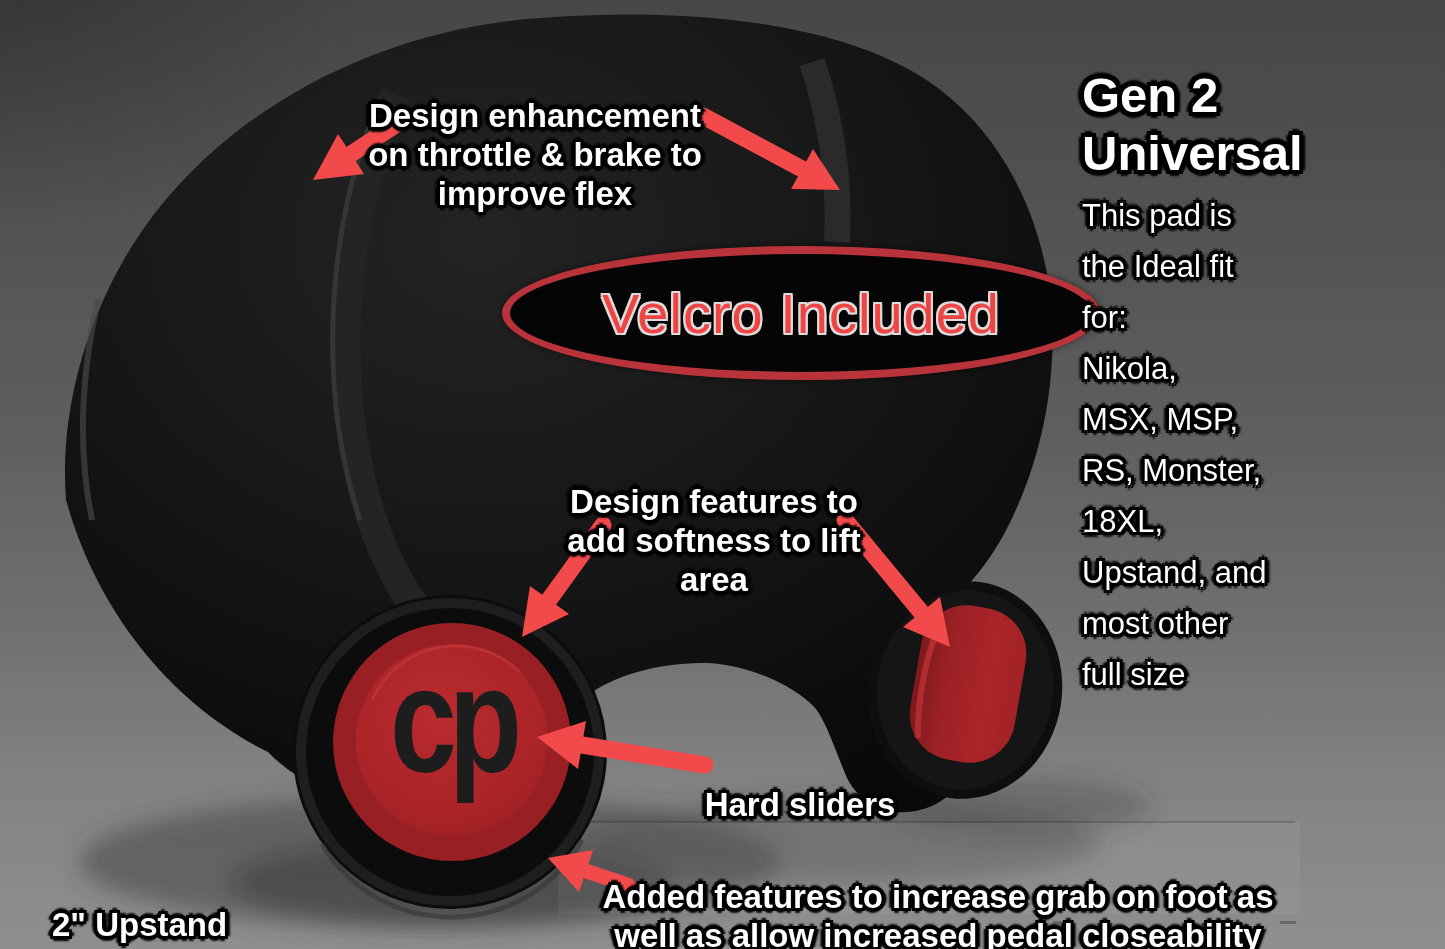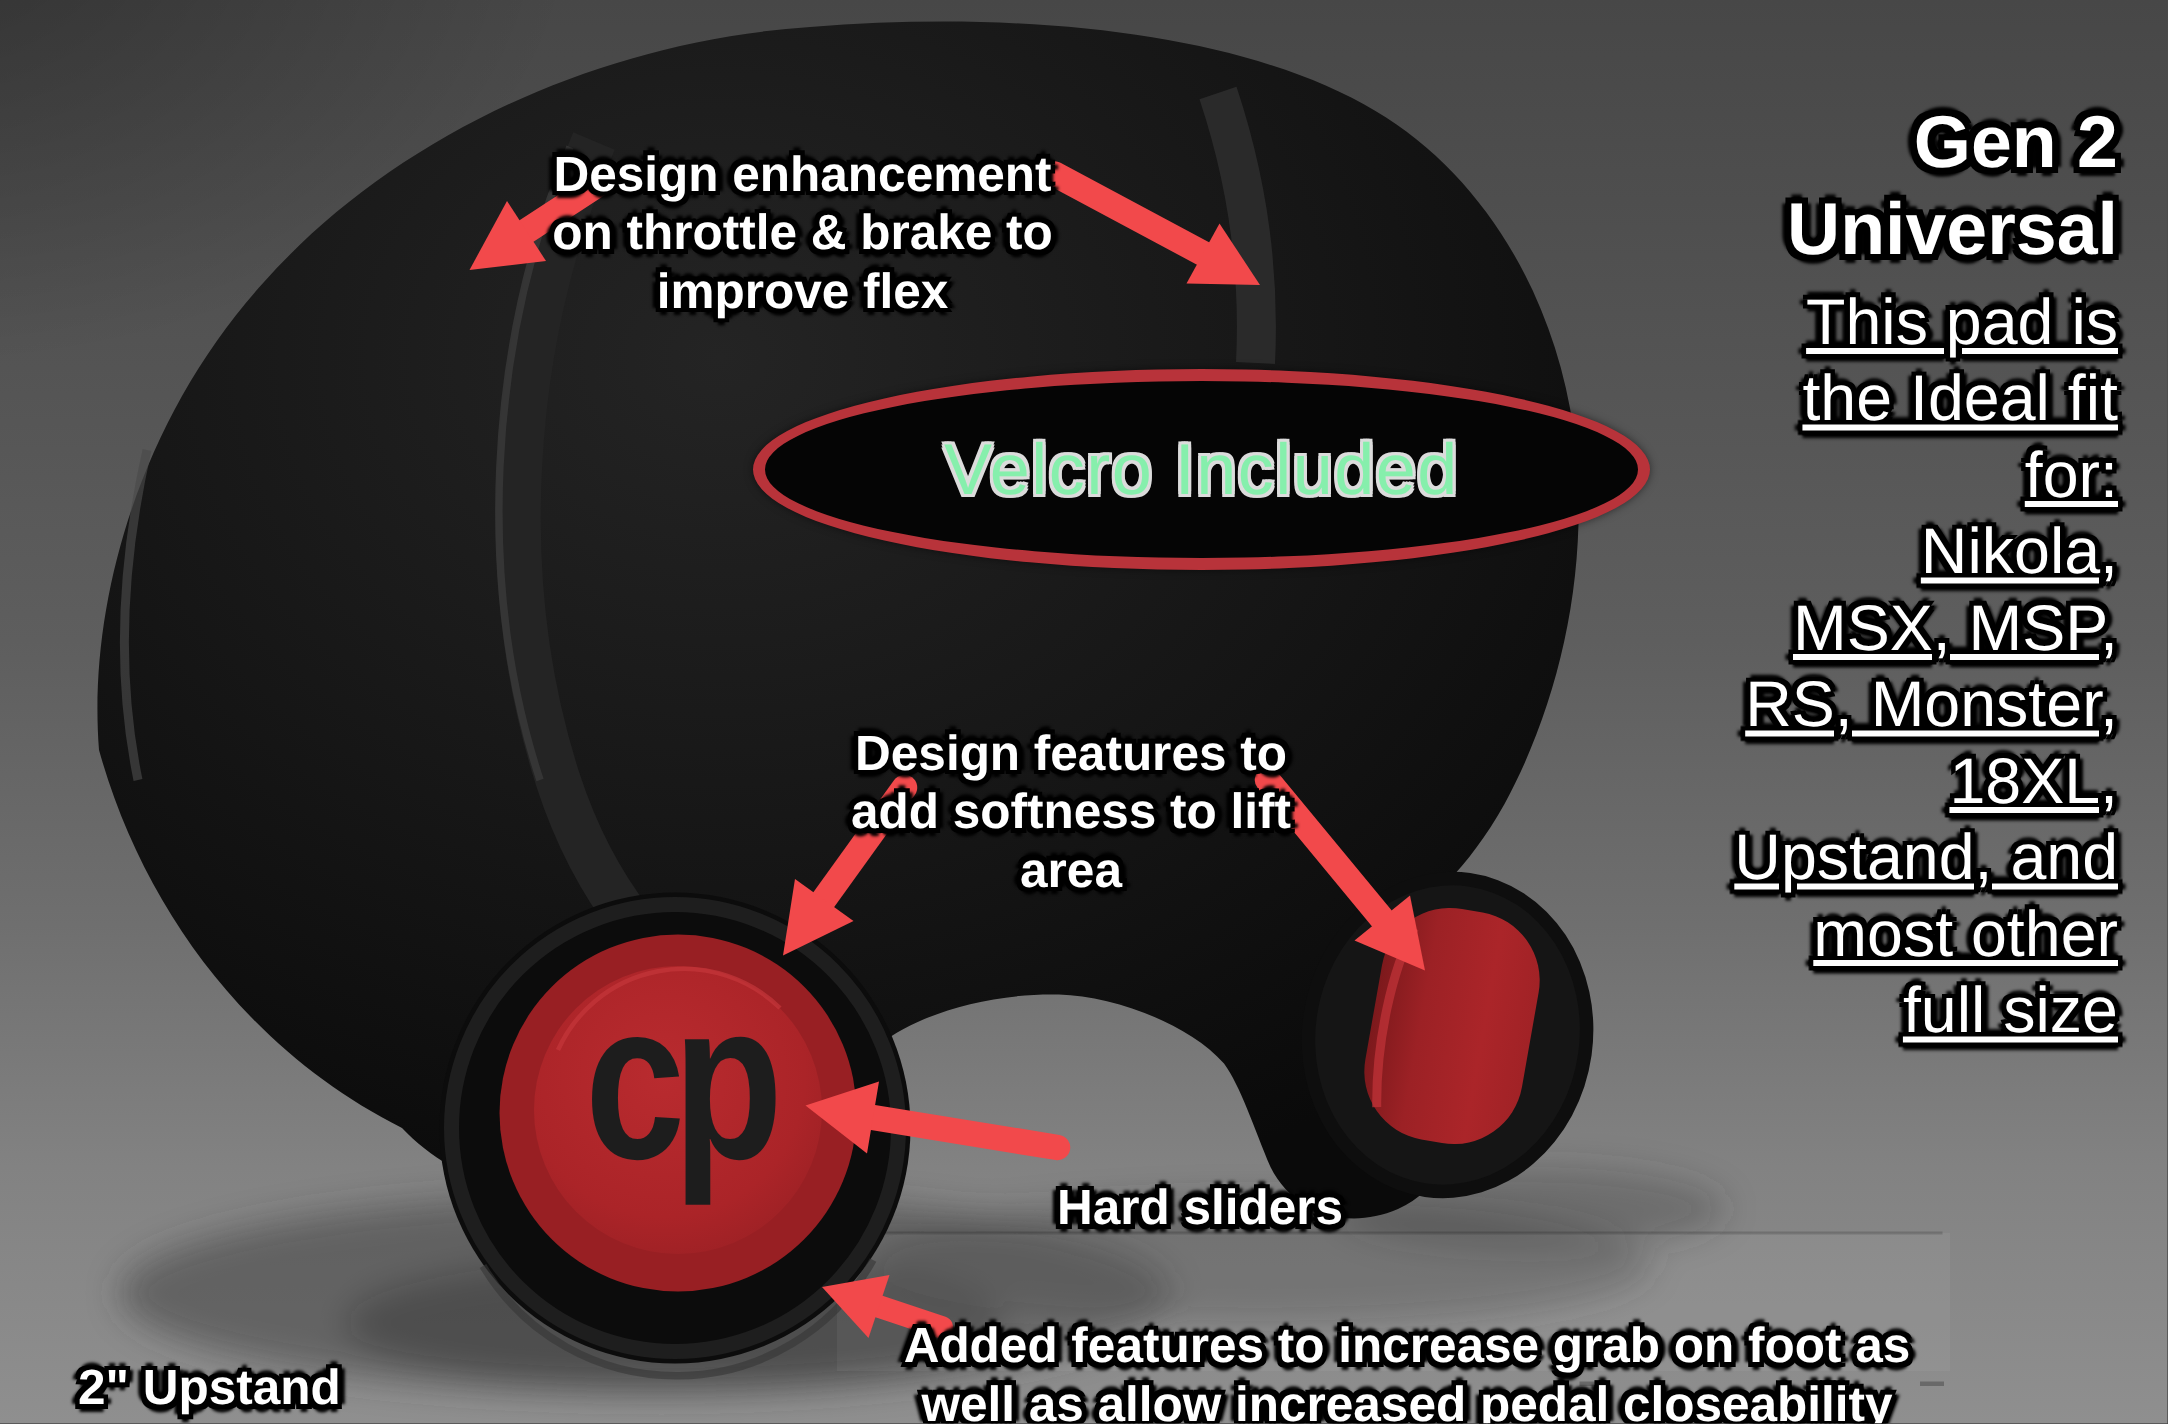--- a/index.html
+++ b/index.html
@@ -16,47 +16,46 @@
   .callout{
     position:absolute;text-align:center;color:#ffffff;font-weight:bold;
     font-size:33px;line-height:39px;letter-spacing:0px;
     text-shadow:
       -3px -3px 0 #000, 0 -3px 0 #000, 3px -3px 0 #000,
       -3px 0 0 #000, 3px 0 0 #000,
       -3px 3px 0 #000, 0 3px 0 #000, 3px 3px 0 #000,
       -5px 0 2px #000, 5px 0 2px #000, 0 5px 2px #000, 0 -5px 2px #000;
     margin-top: 39px;
   }
-  .info-panel{position:absolute;left:1082px;top:66px;width:330px;text-align:right;color:#fff;}
+  .info-panel{position:absolute;left:1082px;top:66px;width:330px;text-align:left;color:#fff;}
   .info-title div{
     font-size:49px;line-height:58px;font-weight:bold;
     text-shadow:
       -4px -4px 0 #000, 0 -4px 0 #000, 4px -4px 0 #000,
       -4px 0 0 #000, 4px 0 0 #000,
       -4px 4px 0 #000, 0 4px 0 #000, 4px 4px 0 #000,
       -6px 0 2px #000, 6px 0 2px #000, 0 6px 2px #000, 0 -6px 2px #000;
   }
   .info-body{margin-top:8px;}
   .info-body div{
-    font-size:43px;line-height:51px;font-weight:normal;
+    font-size:31px;line-height:51px;font-weight:normal;
     text-shadow:
       -3px -3px 0 #000, 0 -3px 0 #000, 3px -3px 0 #000,
       -3px 0 0 #000, 3px 0 0 #000,
       -3px 3px 0 #000, 0 3px 0 #000, 3px 3px 0 #000,
       -5px 0 2px #000, 5px 0 2px #000, 0 5px 2px #000, 0 -5px 2px #000;
-    text-decoration: underline;
   }
   .velcro-badge{
     position:absolute;left:502px;top:246px;width:598px;height:134px;
     box-sizing:border-box;border:8px solid #b8333a;border-radius:50%;
     background:#050505;display:flex;align-items:center;justify-content:center;
     box-shadow:0 0 6px rgba(0,0,0,0.5);
   }
   .velcro-badge span{
-    color:#86efac;font-size:48px;font-weight:normal;letter-spacing:1px;
+    color:#ef4444;font-size:56px;font-weight:normal;letter-spacing:1px;
     text-shadow:
       -2px -2px 0 #dcdcdc, 0 -2px 0 #dcdcdc, 2px -2px 0 #dcdcdc,
       -2px 0 0 #dcdcdc, 2px 0 0 #dcdcdc,
       -2px 2px 0 #dcdcdc, 0 2px 0 #dcdcdc, 2px 2px 0 #dcdcdc;
   }
 </style>
 </head>
 <body>
 
 <div class="stage">

